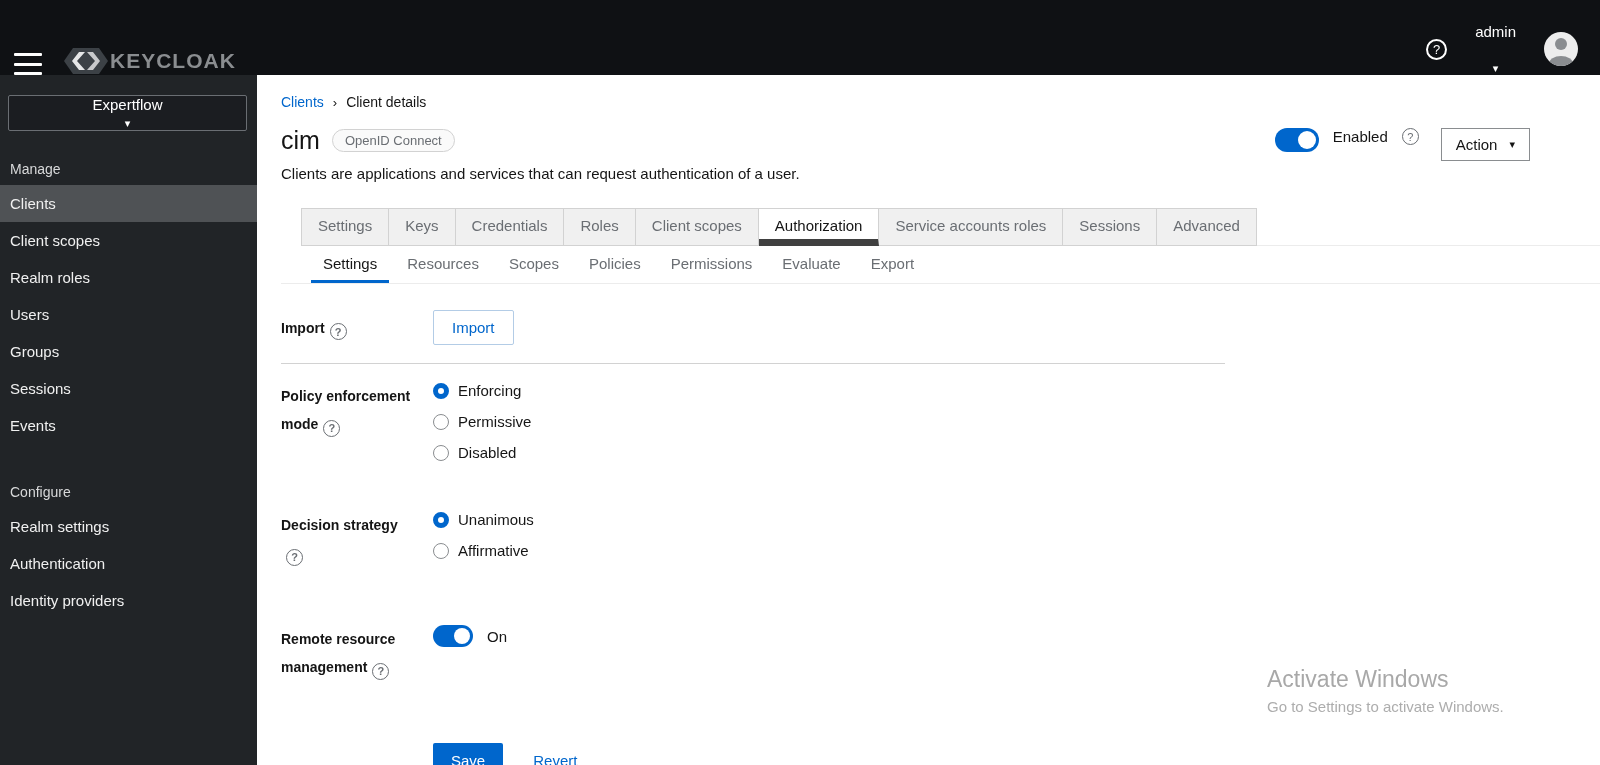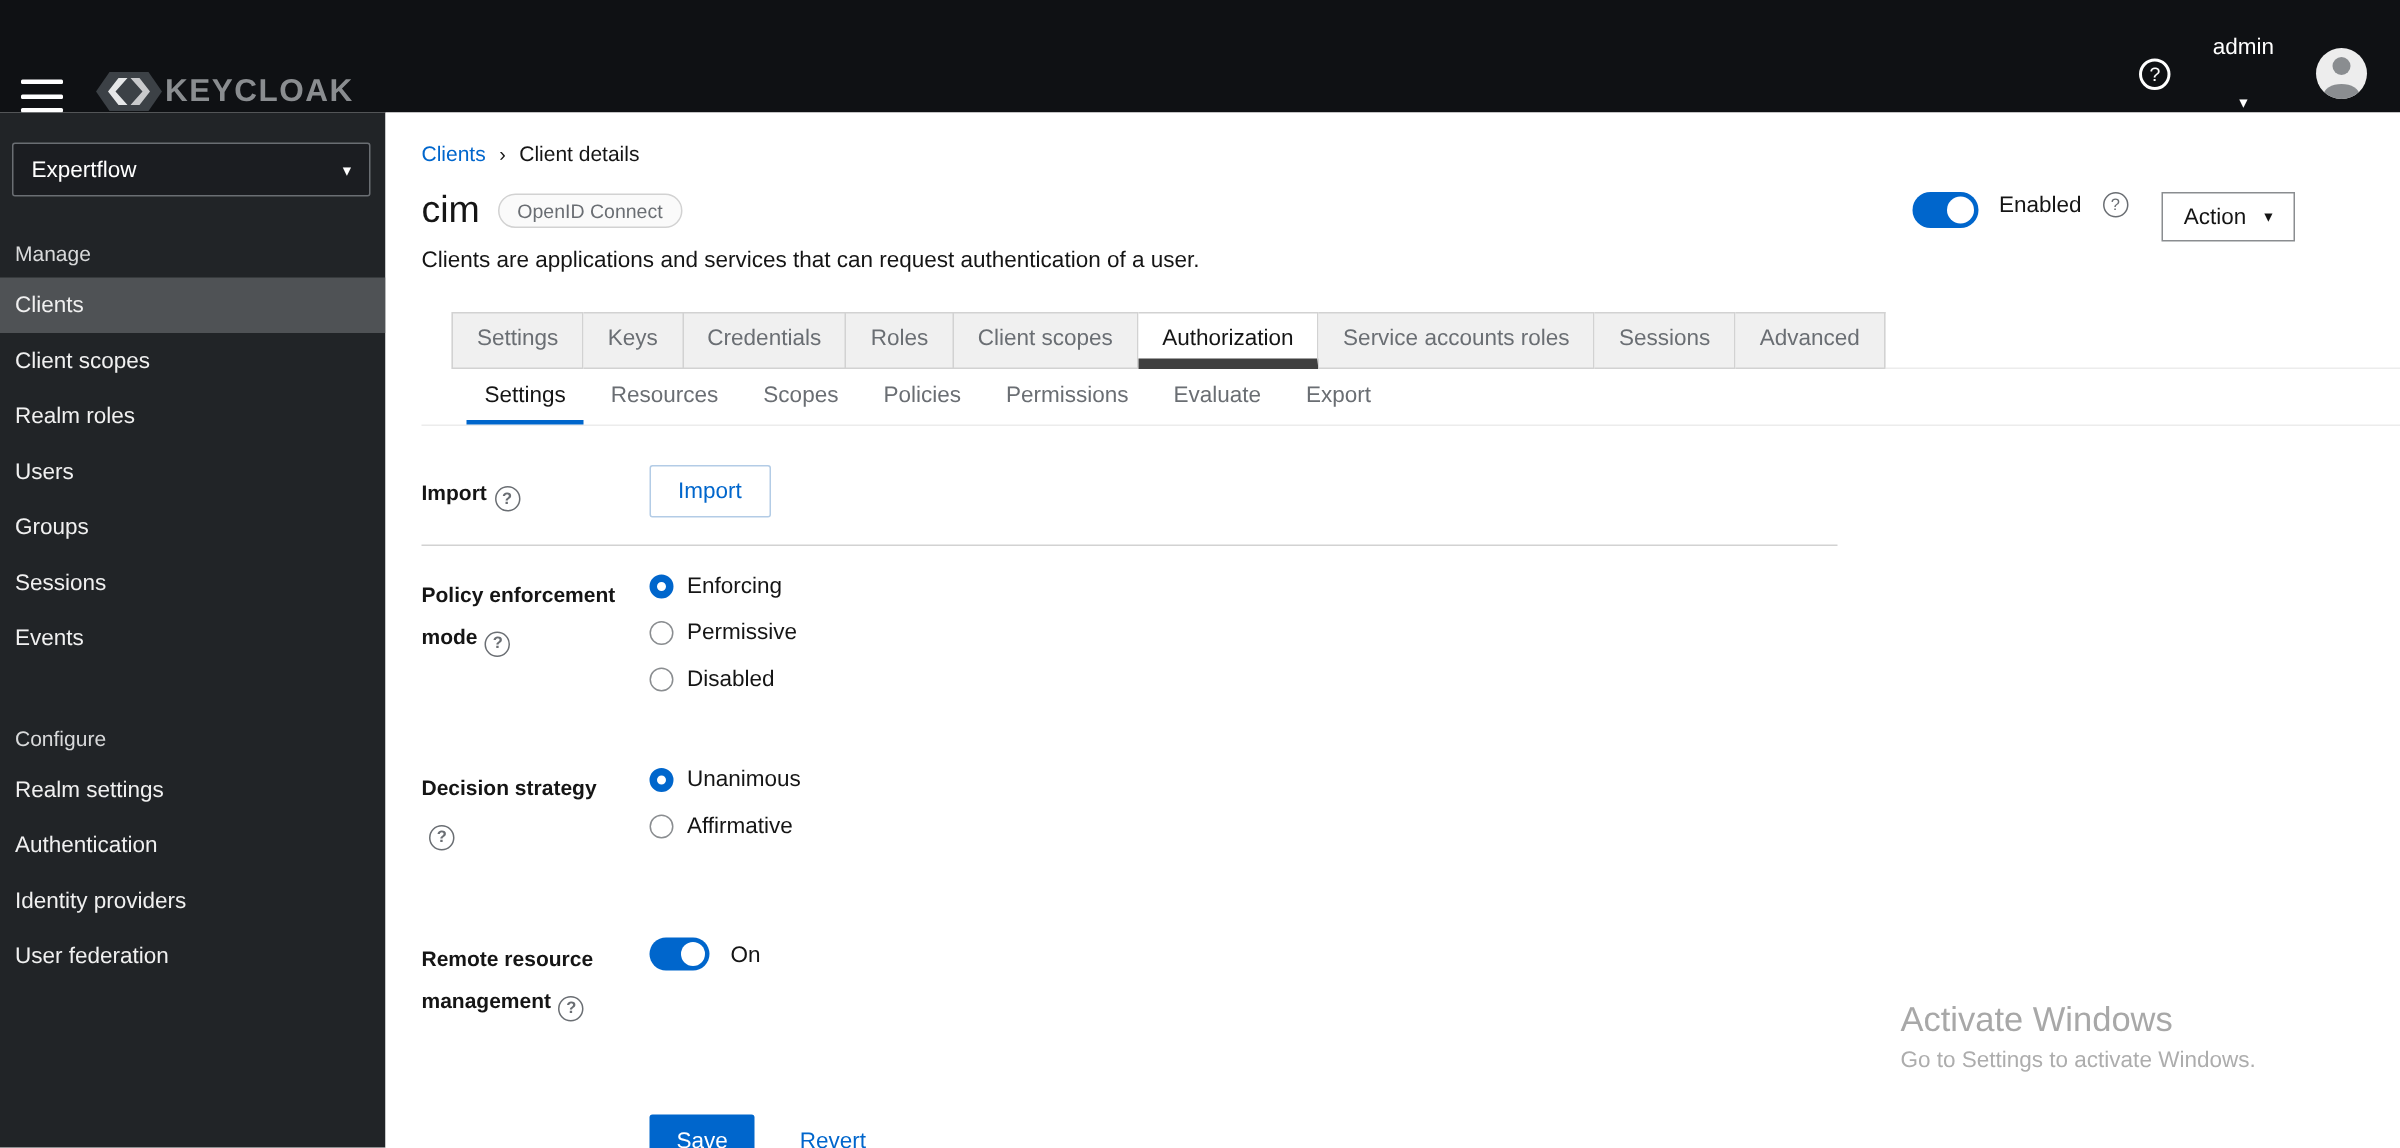--- a/index.html
+++ b/index.html
@@ -14,21 +14,21 @@
   .topbar-right { margin-left:auto; display:flex; align-items:center; gap:28px; margin-right:22px; }
   .tb-help { width:21px; height:21px; border:2px solid #fff; border-radius:50%; color:#fff; font-size:13px; display:flex; align-items:center; justify-content:center; cursor:pointer; }
   .user-menu { display:flex; align-items:center; gap:22px; color:#fff; font-size:15px; cursor:pointer;flex-direction:column; }
   .caret { font-size:11px; }
   .avatar { width:34px; height:34px; border-radius:50%; background:#ededed; position:relative; overflow:hidden; cursor:pointer; }
   .av-head { position:absolute; top:6px; left:50%; transform:translateX(-50%); width:12px; height:12px; border-radius:50%; background:#8a8d90; }
   .av-body { position:absolute; bottom:-5px; left:50%; transform:translateX(-50%); width:24px; height:15px; border-radius:50% 50% 0 0; background:#8a8d90; }
 
   
   .sidebar { position:absolute; left:0; top:75px; width:257px; height:690px; background:#212427; color:#f0f0f0; }
-  .realm-select { margin:20px 10px 16px 8px; height:36px; border:1px solid #6a6e73; border-radius:2px; display:flex; align-items:center; justify-content:space-between; padding:0 12px; font-size:15px; color:#fff; cursor:pointer; background:#1b1d21; }
+  .realm-select { margin:20px 10px 16px 8px; height:36px; border:1px solid #6a6e73; border-radius:2px; display:flex; align-items:center; justify-content:space-between; padding:0 12px; font-size:15px; color:#fff; cursor:pointer; background:#1b1d21;flex-direction:column; }
   .nav-title { font-size:14px; color:#d8d9da; padding:14px 16px 8px 10px; }
   .nav-item { font-size:15px; color:#f0f0f0; padding:10px 16px 10px 10px; cursor:pointer; }
   .nav-item.selected { background:#4f5255; }
   .nav-gap { height:26px; }
 
   
   .main { position:absolute; left:257px; top:75px; width:1343px; height:690px; background:#fff; padding-left:24px; }
   .breadcrumb { padding-top:19px; font-size:14px; display:flex; align-items:center; gap:9px; }
   .crumb-link { color:#0066cc; cursor:pointer; }
   .crumb-sep { color:#151515; font-size:13px; }
@@ -132,21 +132,20 @@
   <div class="nav-item">Realm roles</div>
   <div class="nav-item">Users</div>
   <div class="nav-item">Groups</div>
   <div class="nav-item">Sessions</div>
   <div class="nav-item">Events</div>
   <div class="nav-gap"></div>
   <div class="nav-title">Configure</div>
   <div class="nav-item">Realm settings</div>
   <div class="nav-item">Authentication</div>
   <div class="nav-item">Identity providers</div>
-  <div class="nav-item">User federation</div>
 </div>
 
 <div class="main">
 
   <div class="breadcrumb">
     <span class="crumb-link">Clients</span>
     <span class="crumb-sep">›</span>
     <span class="crumb-current">Client details</span>
   </div>
 

